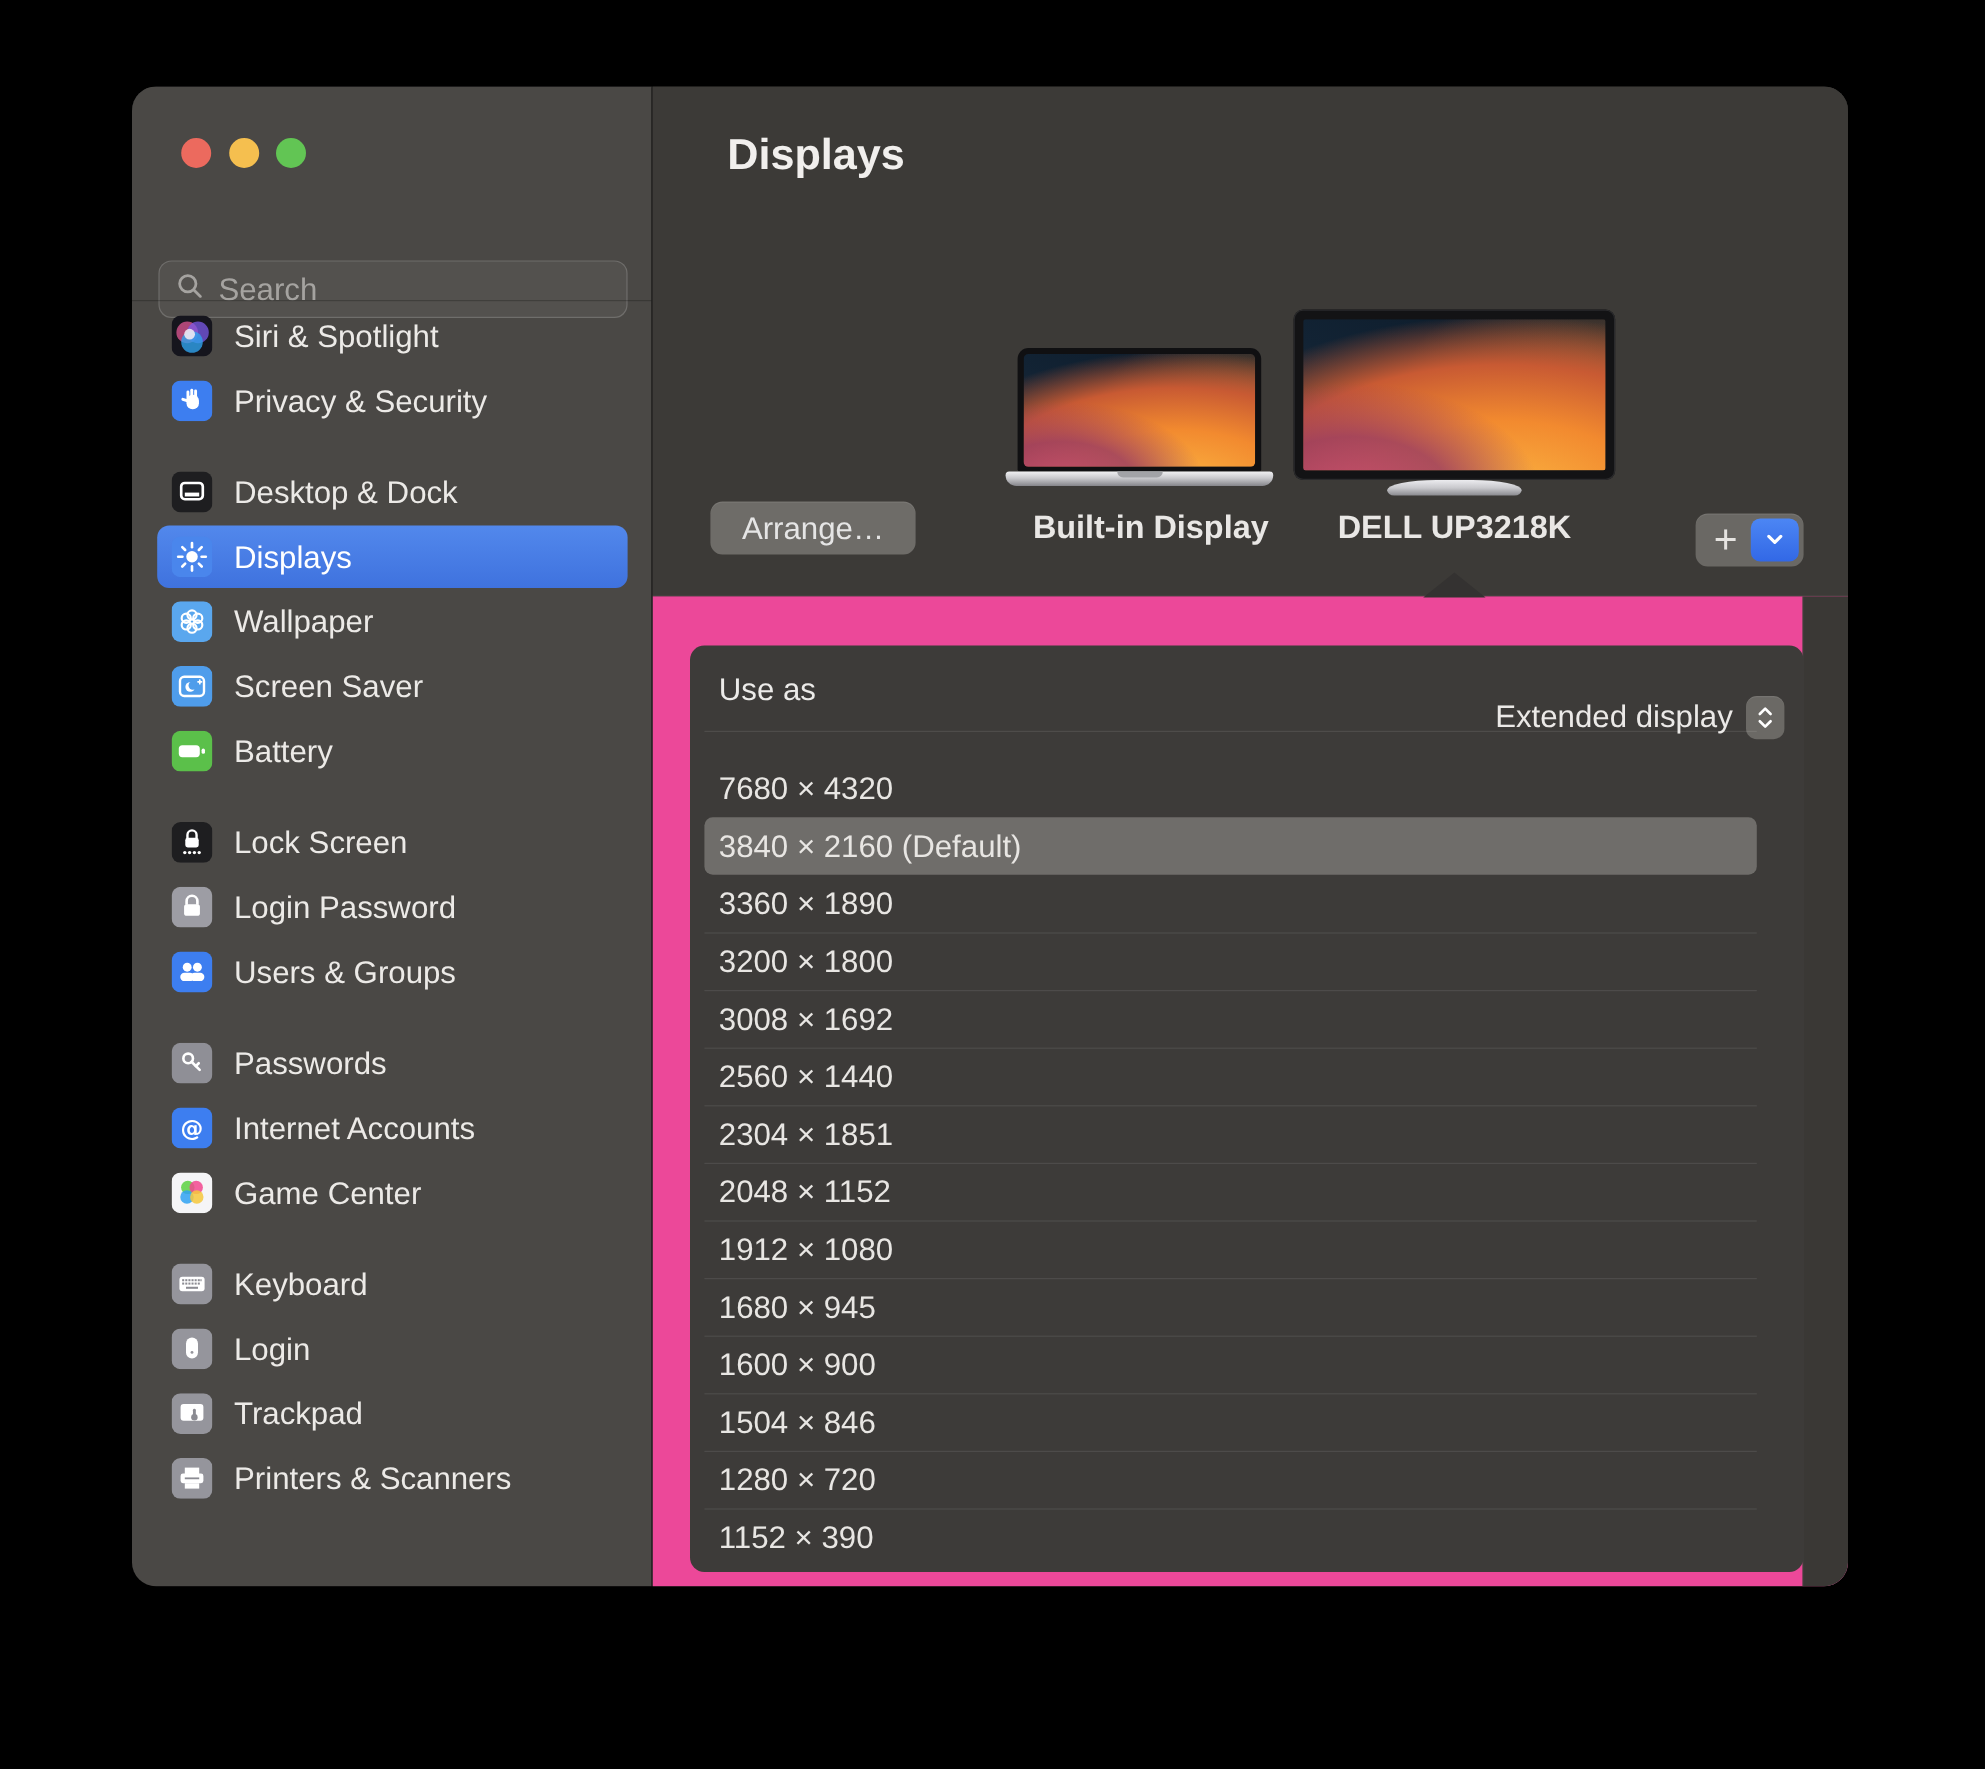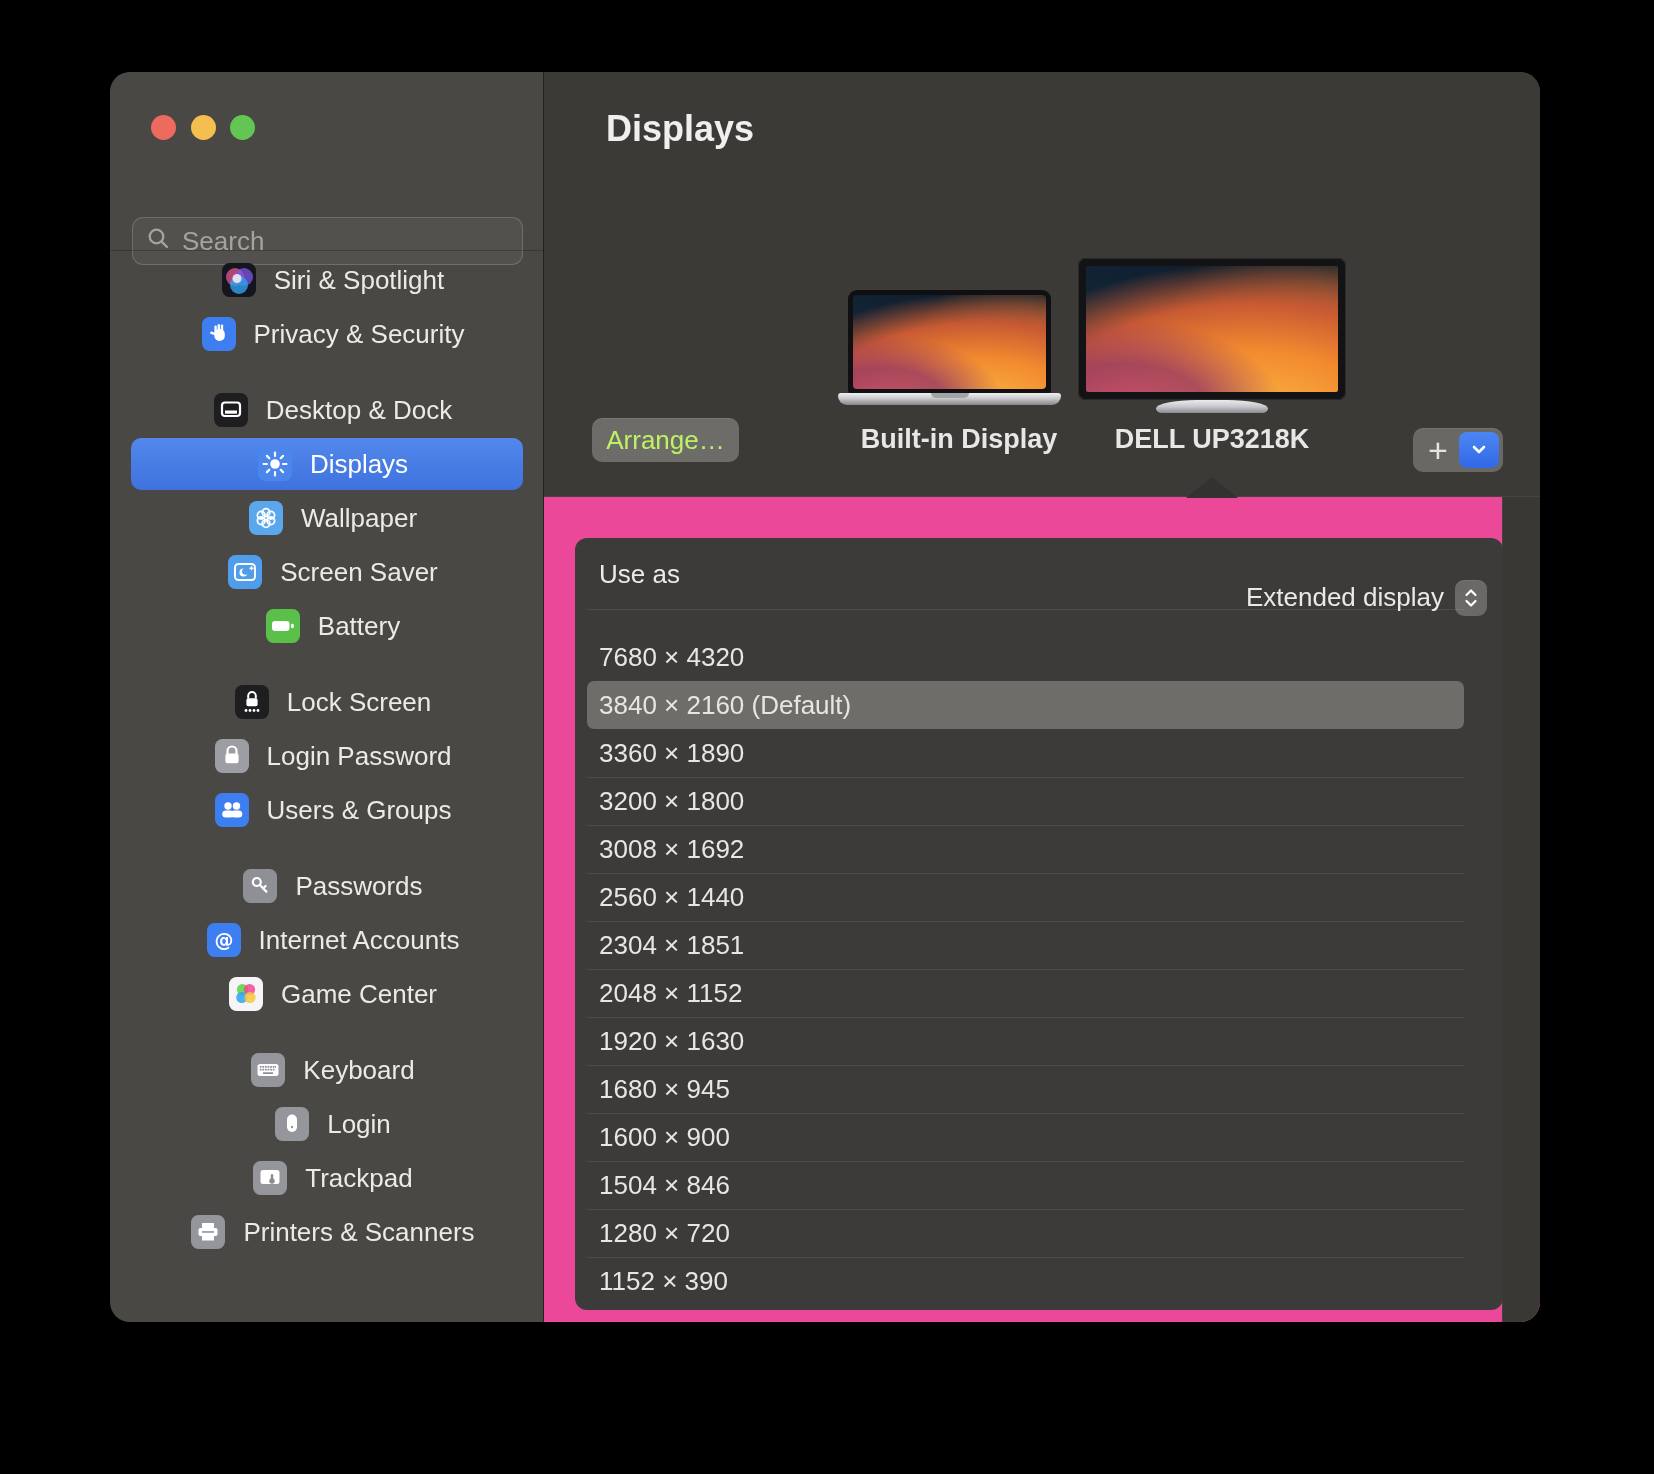--- a/index.html
+++ b/index.html
@@ -20,21 +20,21 @@
     border-radius:11px; background:rgba(255,255,255,.05);
     border:1.5px solid rgba(255,255,255,.17); display:flex; align-items:center;
     padding-left:13px; gap:10px;margin-top:32px; }
   .search-ph { color:#a5a3a0; font-size:26px; }
 
   .sb-divider { position:absolute; top:178px; left:0; right:0; height:1px; background:rgba(0,0,0,.22); }
 
   .sb-list { position:absolute; top:180px; left:0; right:0; bottom:0; overflow:hidden; }
   .sb-group + .sb-group { margin-top:24px; }
   .sb-item { height:52px; margin:2px 20px 2px 21px; border-radius:10px;
-    display:flex; align-items:center; padding:0 0 0 12px; gap:18px; cursor:default;justify-content:center; }
+    display:flex; align-items:center; padding:0 0 0 12px; gap:18px; cursor:default; }
   .sb-item.selected { background:linear-gradient(180deg,#5288ec,#3f72de); }
   .sb-ic { width:34px; height:34px; flex:0 0 34px; display:block; }
   .sb-ic svg { display:block; }
   .sb-label { color:#eceae7; font-size:26px; white-space:nowrap; }
   .sb-item.selected .sb-label { color:#ffffff; }
 
   
   .main { position:relative; flex:1; background:#343231; border-left:1px solid rgba(0,0,0,.32); }
   .main-header { position:absolute; left:0; right:0; top:0; height:425px; background:#3c3a37;
     border-bottom:1px solid #474441; }
@@ -61,22 +61,22 @@
   .monitor-bezel .wallpaper { width:100%; height:100%; border-radius:2px; }
   .monitor-stand { margin:0 auto; width:112px; height:13px;
     background:linear-gradient(180deg,#ececef 0%,#c9c9cd 50%,#8a8a8f 100%);
     border-radius:50% 50% 8px 8px / 90% 90% 6px 6px; }
 
   .thumb-label { position:absolute; top:352px; width:300px; text-align:center;
     color:#e9e7e5; font-size:27px; font-weight:700; }
   .thumb-label.builtin { left:265px; }
   .thumb-label.dell { left:518px; }
 
-  .arrange-btn { position:absolute; left:48px; top:346px; width:147px; height:44px;
-    background:#6e6c68; border:none; border-radius:10px; color:#bef264; font-size:26px;
+  .arrange-btn { position:absolute; left:48px; top:346px; width:171px; height:44px;
+    background:#6e6c68; border:none; border-radius:10px; color:#e5e5e5; font-size:26px;
     font-family:inherit; box-shadow:inset 0 1px 0 rgba(255,255,255,.08); }
 
   .add-group { position:absolute; left:869px; top:356px; width:90px; height:44px;
     background:#6a6864; border-radius:10px; box-shadow:inset 0 1px 0 rgba(255,255,255,.08); }
   .add-btn { position:absolute; left:0; top:0; width:50px; height:44px; background:none; border:none;
     color:#e6e4e1; font-size:34px; font-weight:300; line-height:40px; font-family:inherit; }
   .add-chev-btn { position:absolute; right:4px; top:4px; width:40px; height:36px;
     background:linear-gradient(180deg,#4c86f4,#3268e6); border:none; border-radius:8px;
     display:flex; align-items:center; justify-content:center; }
 
@@ -450,21 +450,21 @@
           <div class="res-row">
               <span class="res-text">2560 × 1440</span>
             </div>
           <div class="res-row">
               <span class="res-text">2304 × 1851</span>
             </div>
           <div class="res-row">
               <span class="res-text">2048 × 1152</span>
             </div>
           <div class="res-row">
-              <span class="res-text">1920 × 1630</span>
+              <span class="res-text">1912 × 1080</span>
             </div>
           <div class="res-row">
               <span class="res-text">1680 × 945</span>
             </div>
           <div class="res-row">
               <span class="res-text">1600 × 900</span>
             </div>
           <div class="res-row">
               <span class="res-text">1504 × 846</span>
             </div>

